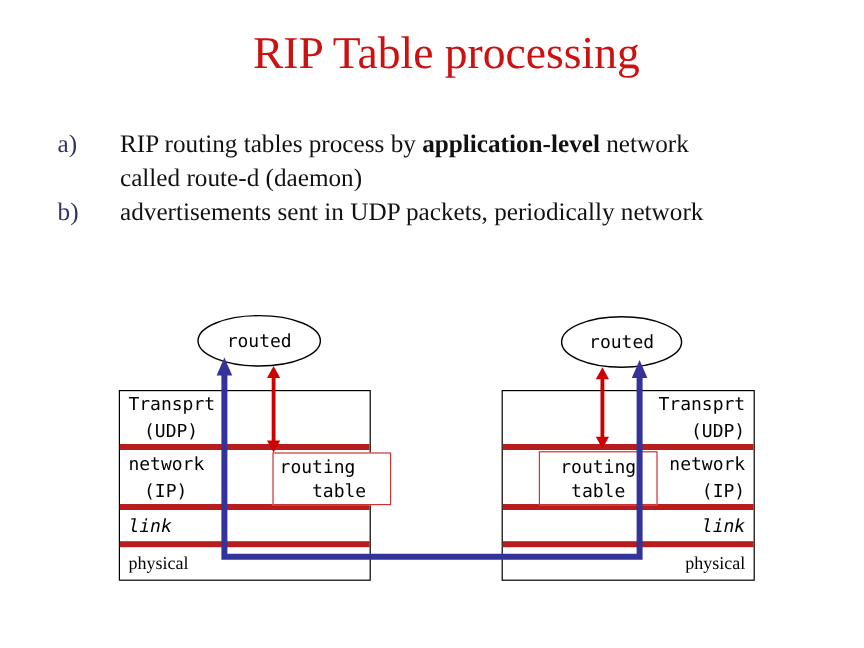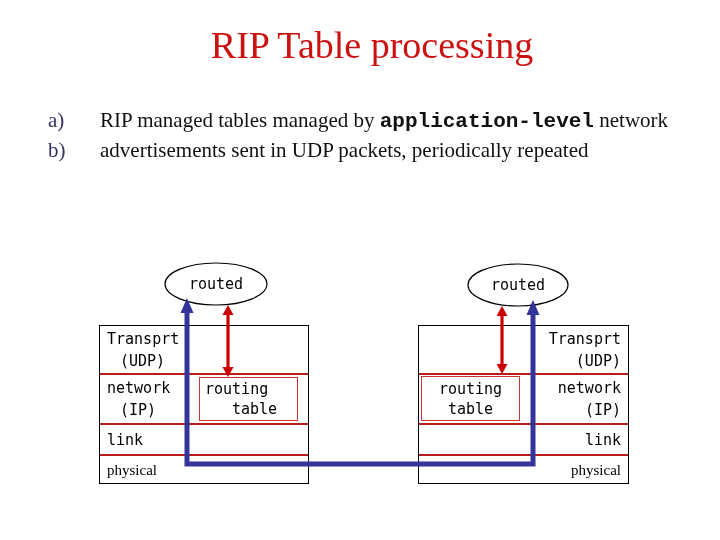--- a/index.html
+++ b/index.html
@@ -6,59 +6,60 @@
   .slide{position:relative;width:720px;height:540px;background:#ffffff;overflow:hidden;
          font-family:"Liberation Serif",serif;}
   
   .title{position:absolute;top:22px;left:12px;width:720px;text-align:center;
          font-size:38px;line-height:46px;color:#cc1111;letter-spacing:0px;}
   
   .bullets{position:absolute;left:48px;top:106px;width:625px;font-size:21px;line-height:28px;color:#111111;}
   .bullet{display:flex;}
   .bullet .marker{width:52px;flex:0 0 52px;color:#333366;}
   .bullet .btext{flex:1;}
-  .bold{font-weight:bold;font-family:Liberation Mono, monospace;}
+  .bold{font-weight:bold;}
   
   .mono{font-family:"DejaVu Sans Mono",monospace;font-size:15px;color:#000000;}
   
   .stack{position:absolute;border:1px solid #000000;box-sizing:border-box;z-index:1;background:transparent;}
-  .stack .row{box-sizing:border-box;border-bottom:2px solid #b91c1c;
+  .stack .row{box-sizing:border-box;border-bottom:5px solid #b91c1c;
               display:flex;flex-direction:column;justify-content:center;line-height:22px;}
   .stack .row:last-child{border-bottom:none;font-family:Liberation Serif, serif;}
   .stack-left .row{align-items:flex-start;padding-left:7px;}
   .stack-left .line2{margin-left:13px;}
   .stack-right .row{align-items:flex-end;padding-right:7px;}
-  .r1{height:49px;} .r2{height:50px;} .r3{height:31px;} .r4{height:27px;}
+  .r1{height:49px;} .r2{height:50px;} .r3{height:31px;font-style:italic;} .r4{height:27px;}
   
   .rtbox{position:absolute;border:1.5px solid #cc3333;box-sizing:border-box;z-index:1;
-         display:flex;flex-direction:column;justify-content:center;line-height:20px;background:#ffffff;}
+         display:flex;flex-direction:column;justify-content:center;line-height:20px;background:#ffffff;margin-left:28px;}
   .rtbox-left{align-items:flex-start;padding-left:5px;}
   .rtbox-left .line2{margin-left:27px;}
   .rtbox-right{align-items:center;}
   
   .proc{position:absolute;z-index:6;display:flex;align-items:center;justify-content:center;}
   
   .overlay{position:absolute;left:0;top:0;z-index:5;pointer-events:none;}
 </style>
 </head>
 <body>
 
 <div class="slide">
 
   <div class="title">RIP Table processing</div>
 
   <div class="bullets">
     <div class="bullet">
       <div class="marker">a)</div>
-      <div class="btext"><span>RIP managed tables managed by </span><span class="bold">application-level</span><span> network</span><br>
+      <div class="btext"><span>RIP routing tables process by </span><span class="bold">application-level</span><span> network</span><br>
+        <span>called route-d (daemon)</span>
       </div>
     </div>
     <div class="bullet">
       <div class="marker">b)</div>
-      <div class="btext">advertisements sent in UDP packets, periodically repeated</div>
+      <div class="btext">advertisements sent in UDP packets, periodically network</div>
     </div>
   </div>
 
   <div class="stack stack-left mono" style="left:99px;top:325px;width:210px;height:159px;">
     <div class="row r1">
       <span class="line1">Transprt</span>
       <span class="line2">(UDP)</span>
     </div>
     <div class="row r2">
       <span class="line1">network</span>

